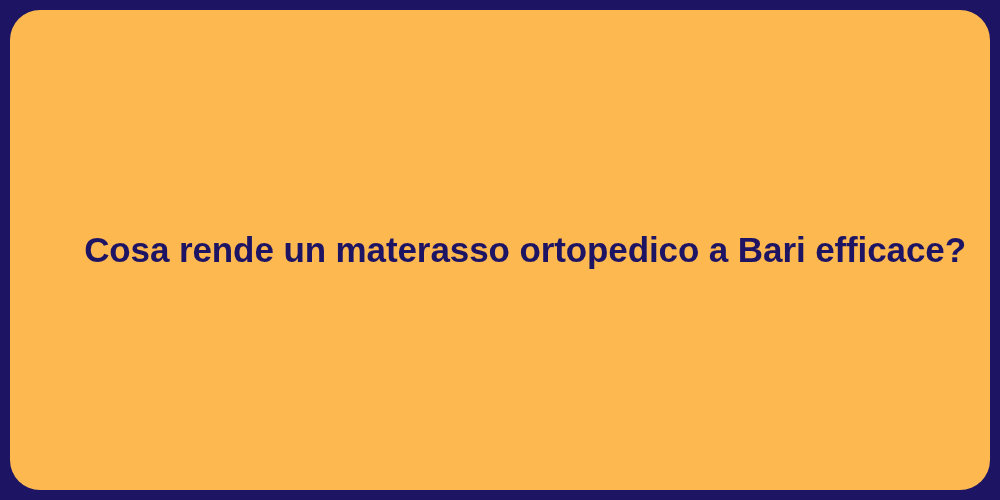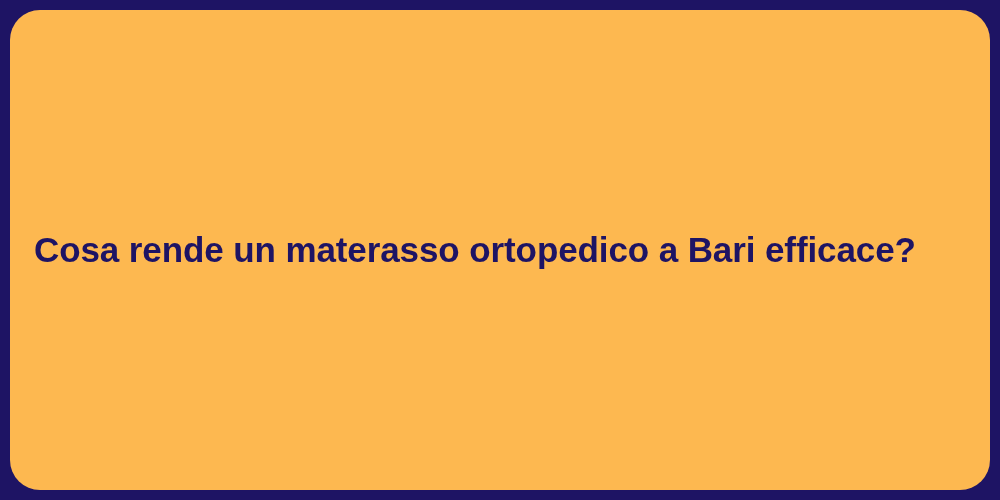--- a/index.html
+++ b/index.html
@@ -24,21 +24,21 @@
 
   #card {
     position: relative;
     width: 100%;
     height: 100%;
     box-sizing: border-box;
     background: #fdb850;
     border-radius: 30px;
     display: flex;
     align-items: center;
-    justify-content: flex-start;
+    justify-content: flex-end;
     overflow: hidden;
   }
 
   #headline {
     display: block;
     margin: 0;
     padding: 0 24px;
     text-align: center;
     color: #1e1464;
     font-family: "Liberation Sans", sans-serif;

